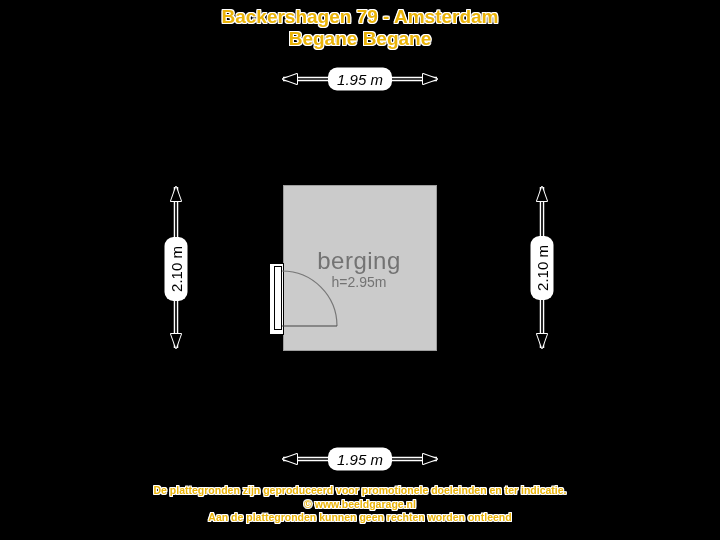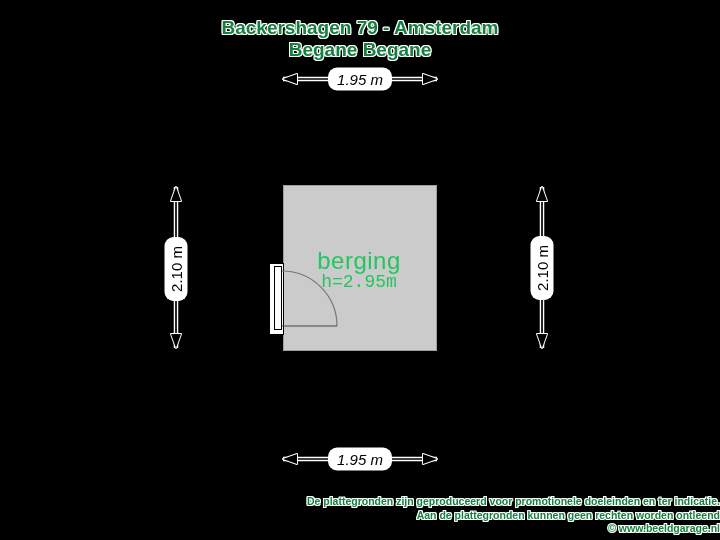--- a/index.html
+++ b/index.html
@@ -1,43 +1,42 @@
 <!DOCTYPE html>
 <html><head>
 <meta charset="utf-8">
 <style>
   html,body{margin:0;padding:0;background:#000;}
   .canvas{
     position:relative;width:720px;height:540px;background:#000;
     overflow:hidden;font-family:"Liberation Sans",sans-serif;
   }
   .outlined{
-    color:#15803d;
+    color:#eab308;
     text-shadow:-1px -1px 0 #fff,0 -1px 0 #fff,1px -1px 0 #fff,
                 -1px 0 0 #fff,1px 0 0 #fff,
                 -1px 1px 0 #fff,0 1px 0 #fff,1px 1px 0 #fff;
-    margin-top:11px;
   }
   .title{position:absolute;top:6px;left:0;width:100%;text-align:center;
          font-size:19px;font-weight:bold;line-height:22px;}
   .svg-layer{position:absolute;left:0;top:0;width:720px;height:540px;}
   .room-outer{position:absolute;left:270px;top:173px;width:178px;height:192px;background:#000;}
   .room-floor{position:absolute;left:13px;top:12px;right:11px;bottom:14px;background:#cbcbcb;
               box-shadow:inset 0 0 0 1px #9e9e9e;}
-  .room-label{position:absolute;left:270px;top:248px;width:178px;text-align:center;color:#22c55e;pointer-events:none;}
+  .room-label{position:absolute;left:270px;top:248px;width:178px;text-align:center;color:#737373;pointer-events:none;}
   .room-name{font-size:24px;line-height:26px;letter-spacing:0.5px;}
-  .room-height{font-size:18px;line-height:17px;font-family:Liberation Mono, monospace;}
+  .room-height{font-size:14px;line-height:17px;}
   .dim-label{
     position:absolute;background:#fff;border-radius:9px;color:#000;
     font-size:15px;text-align:center;box-sizing:border-box;
     width:64px;height:23px;line-height:23px;
   }
   .dim-label.h{transform:translate(-50%,-50%);font-style:italic;}
   .dim-label.v{transform:translate(-50%,-50%) rotate(-90deg);}
-  .footer{position:absolute;top:484px;left:0;width:100%;text-align:right;
+  .footer{position:absolute;top:484px;left:0;width:100%;text-align:center;
           font-size:10.5px;font-weight:bold;line-height:13.5px;}
 </style>
 </head>
 <body>
 
 <div class="canvas">
 
   <div class="title outlined">
     <div>Backershagen 79 - Amsterdam</div>
     <div>Begane Begane</div>
@@ -90,17 +89,17 @@
     <div class="room-height">h=2.95m</div>
   </div>
 
   <div class="dim-label h" style="left:360px;top:79px;">1.95 m</div>
   <div class="dim-label h" style="left:360px;top:459px;">1.95 m</div>
   <div class="dim-label v" style="left:176px;top:269px;">2.10 m</div>
   <div class="dim-label v" style="left:542px;top:268px;">2.10 m</div>
 
   <div class="footer outlined">
     <div>De plattegronden zijn geproduceerd voor promotionele doeleinden en ter indicatie.</div>
+    <div>© www.beeldgarage.nl</div>
     <div>Aan de plattegronden kunnen geen rechten worden ontleend</div>
-    <div>© www.beeldgarage.nl</div>
   </div>
 
 </div>
 
 </body></html>

